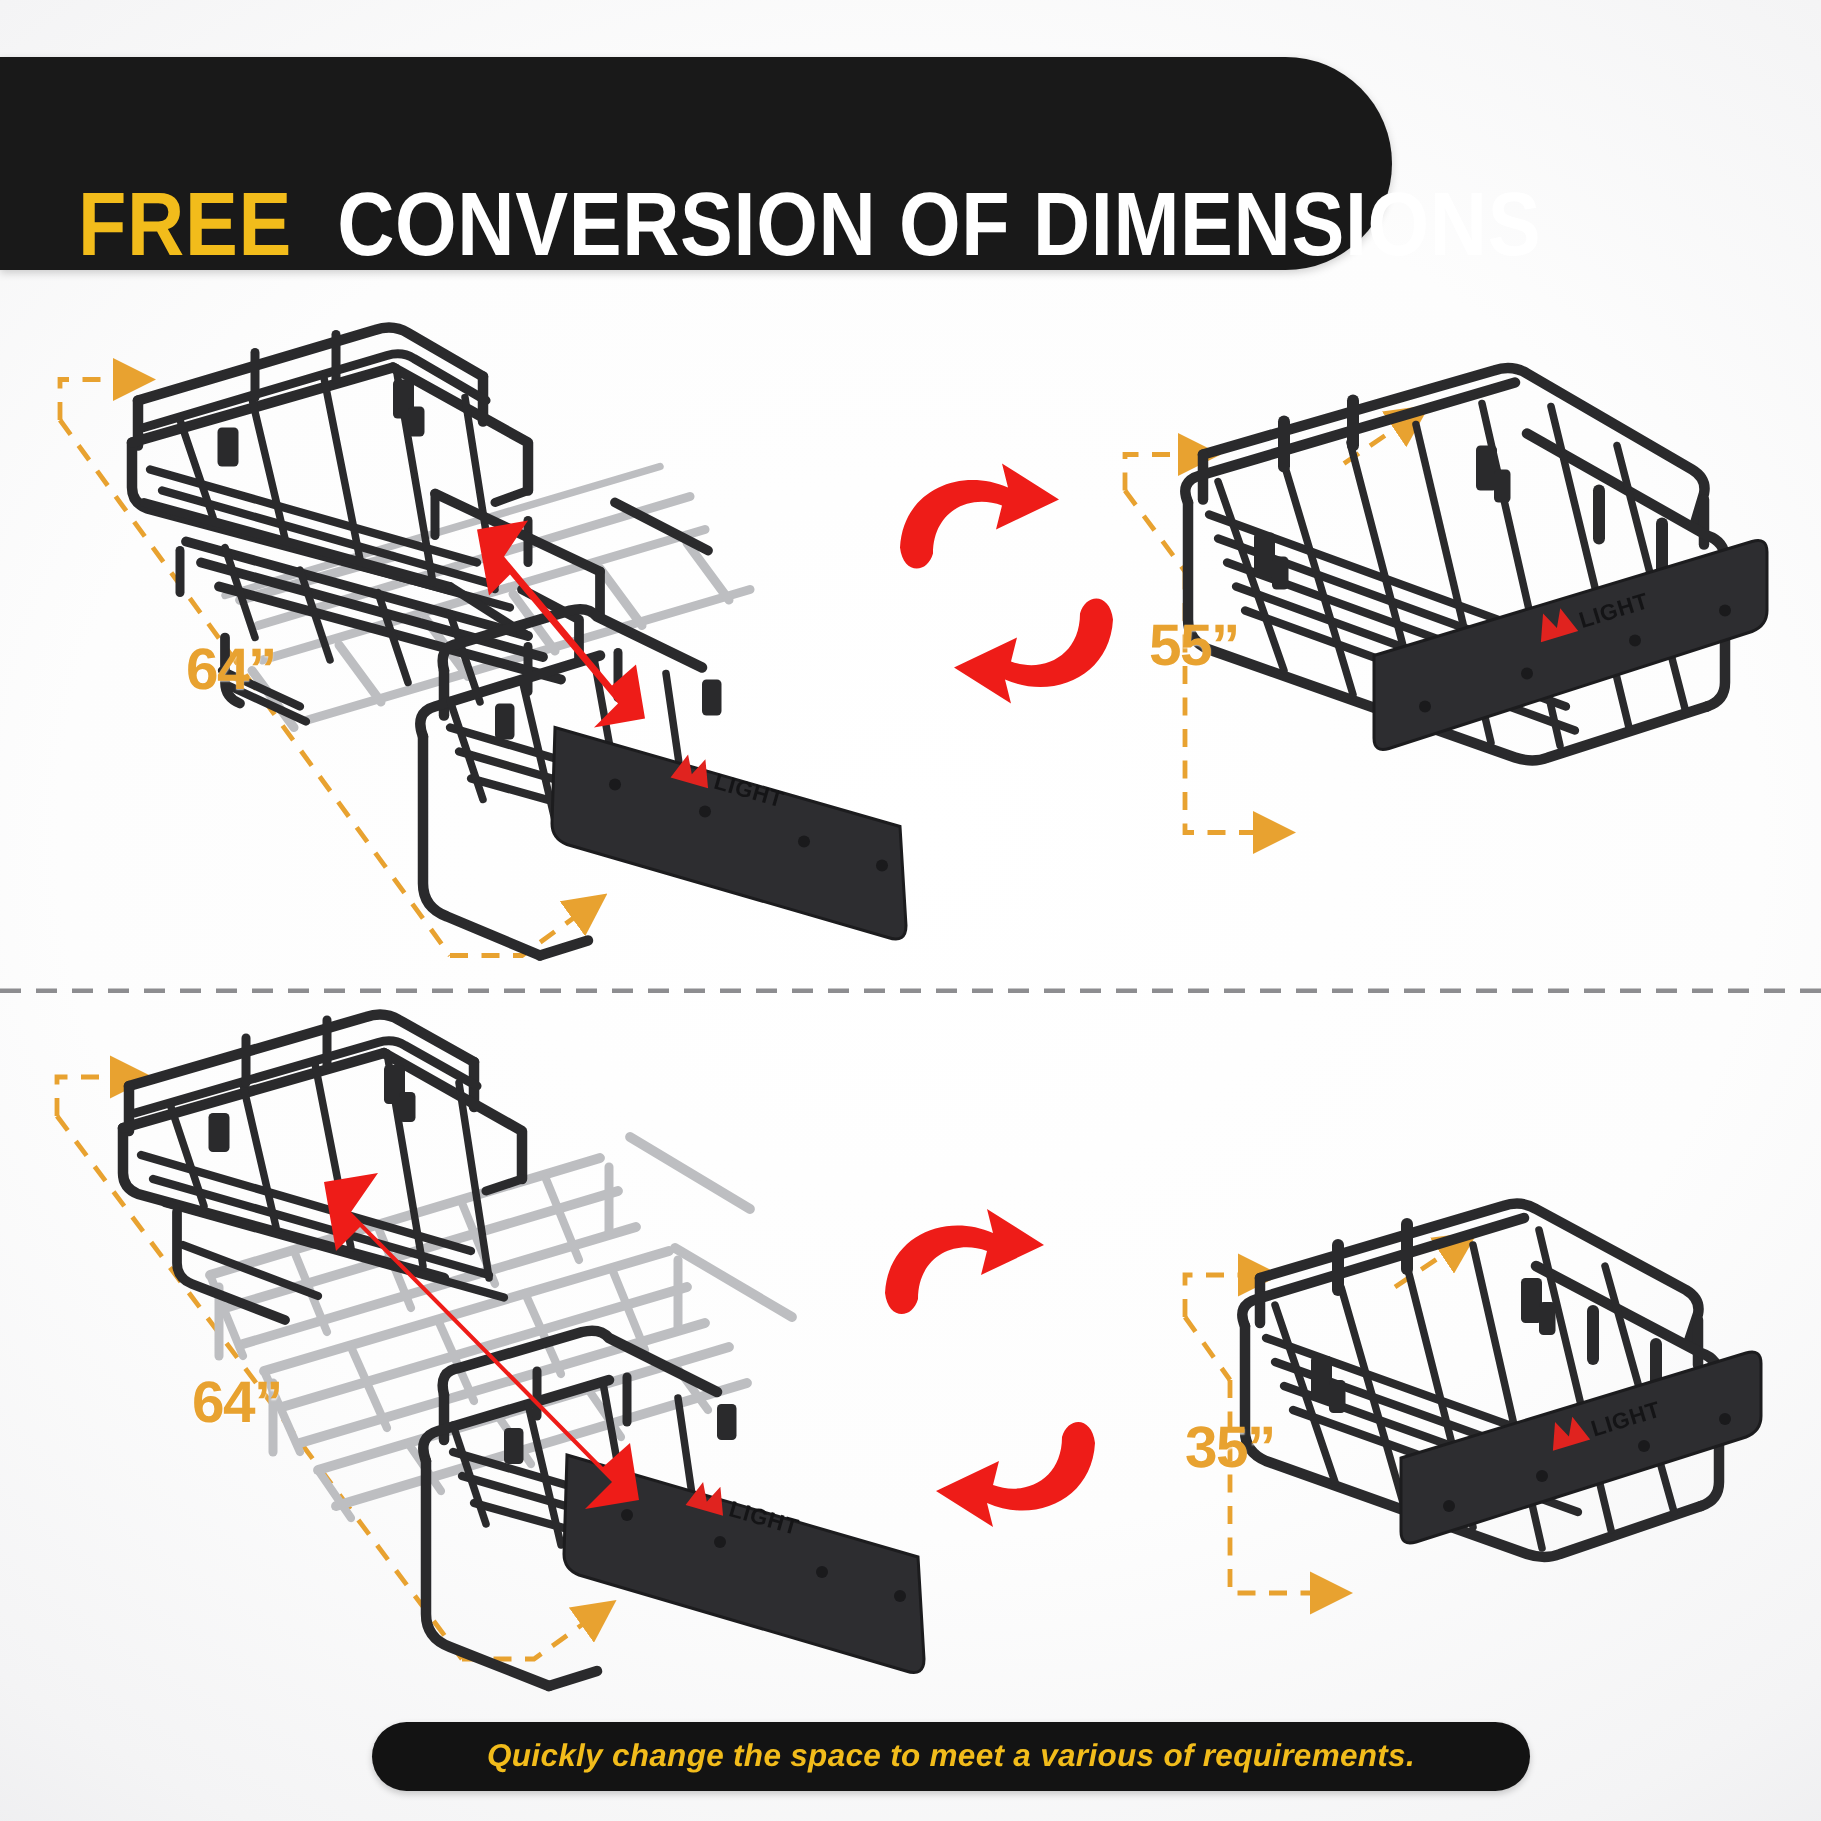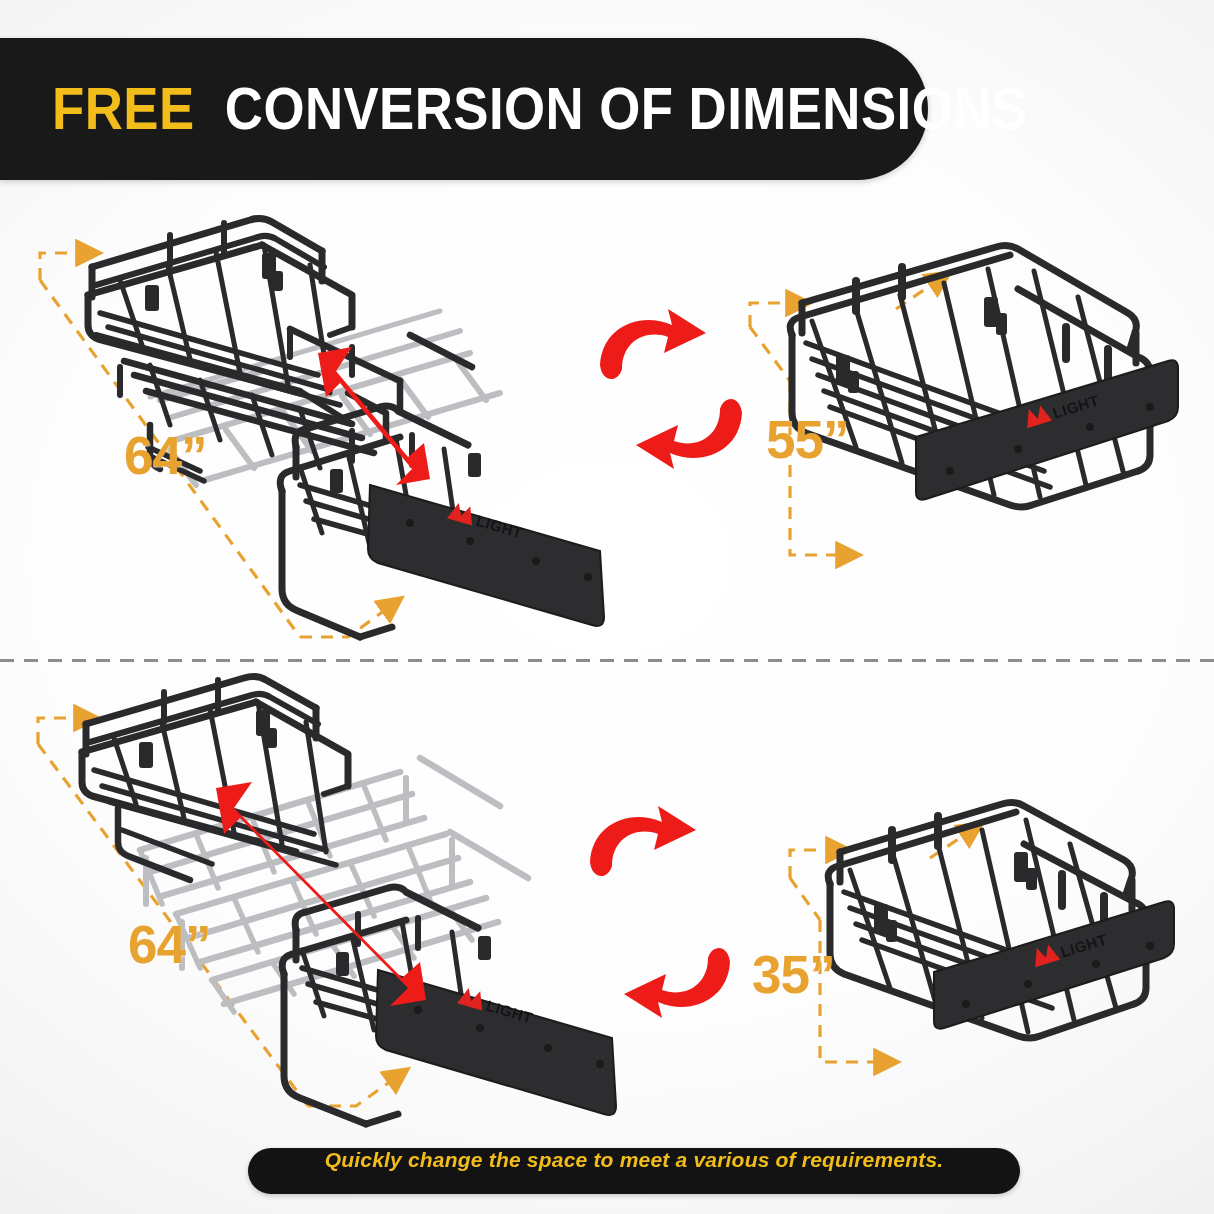--- a/index.html
+++ b/index.html
@@ -14,21 +14,21 @@
     position:absolute; left:0; top:0; width:1214px; height:1214px;
     background:
       radial-gradient(ellipse 85% 70% at 50% 46%, #ffffff 0%, #fdfdfd 55%, #f4f4f5 88%, #eeeef0 100%);
   }
 
   
   .banner {
     position:absolute; left:0; top:38px; width:928px; height:142px;
     background:#191919;
     border-radius:0 80px 80px 0;
-    display:flex; align-items:center;
+    display:flex; align-items:flex-end;
     box-shadow:0 2px 6px rgba(0,0,0,.18);
   }
   .banner-text {
     margin-left:52px;
     font-size:60px;
     line-height:1;
     font-weight:bold;
     letter-spacing:0.5px;
     white-space:nowrap;
     transform:scaleX(0.88);
@@ -41,21 +41,21 @@
   .divider {
     position:absolute; left:0; top:659px; width:1214px; height:3px;
     background:repeating-linear-gradient(to right,#8d8d90 0 14px, rgba(0,0,0,0) 14px 24px);
   }
 
   
   .footer-pill {
     position:absolute; left:248px; top:1148px; width:772px; height:46px;
     background:#131313;
     border-radius:26px;
-    display:flex; justify-content:center;
+    display:flex; align-items:center; justify-content:center;
     box-shadow:0 2px 5px rgba(0,0,0,.2);
   }
   .footer-text {
     color:#F2BC1B;
     font-size:21px;
     font-weight:bold;
     font-style:italic;
     letter-spacing:.2px;
     white-space:nowrap;
   }
@@ -64,21 +64,21 @@
   .panel { position:absolute; left:0; width:1214px; }
   #panel-top { top:185px; height:474px; }
   #panel-bottom { top:662px; height:480px; }
 
   .panel svg { position:absolute; left:0; top:0; }
 
   
   .dim-label {
     position:absolute;
     color:#E8A230;
-    font-size:53px;
+    font-size:39px;
     font-weight:bold;
     letter-spacing:-1px;
     white-space:nowrap;
     text-shadow:0 1px 1px rgba(255,255,255,.7);
   }
 </style>
 </head>
 <body>
 
 <div id="stage">
@@ -458,20 +458,20 @@
         <circle cx="1096" cy="302" r="4" fill="#1a1a1c"></circle>
         <circle cx="1150" cy="284" r="4" fill="#1a1a1c"></circle>
         <g transform="translate(1030,288) rotate(-17)">
           <path d="M0,18 L7,0 L13,12 L19,0 L26,18 Z" fill="#E0231F"></path>
           <text x="29" y="17" font-family="Liberation Sans, sans-serif" font-size="15" font-weight="bold" fill="#141416" letter-spacing="0.5">LIGHT</text>
         </g>
       </g>
     </svg>
 
     <div class="dim-label" style="left:128px; top:252px;">64”</div>
-    <div class="dim-label" style="left:752px; top:282px;">35”</div>
+    <div class="dim-label" style="left:790px; top:282px;">35”</div>
   </div>
 
   <div class="footer-pill">
     <span class="footer-text">Quickly change the space to meet a various of requirements.</span>
   </div>
 
 </div>
 
 </body></html>

